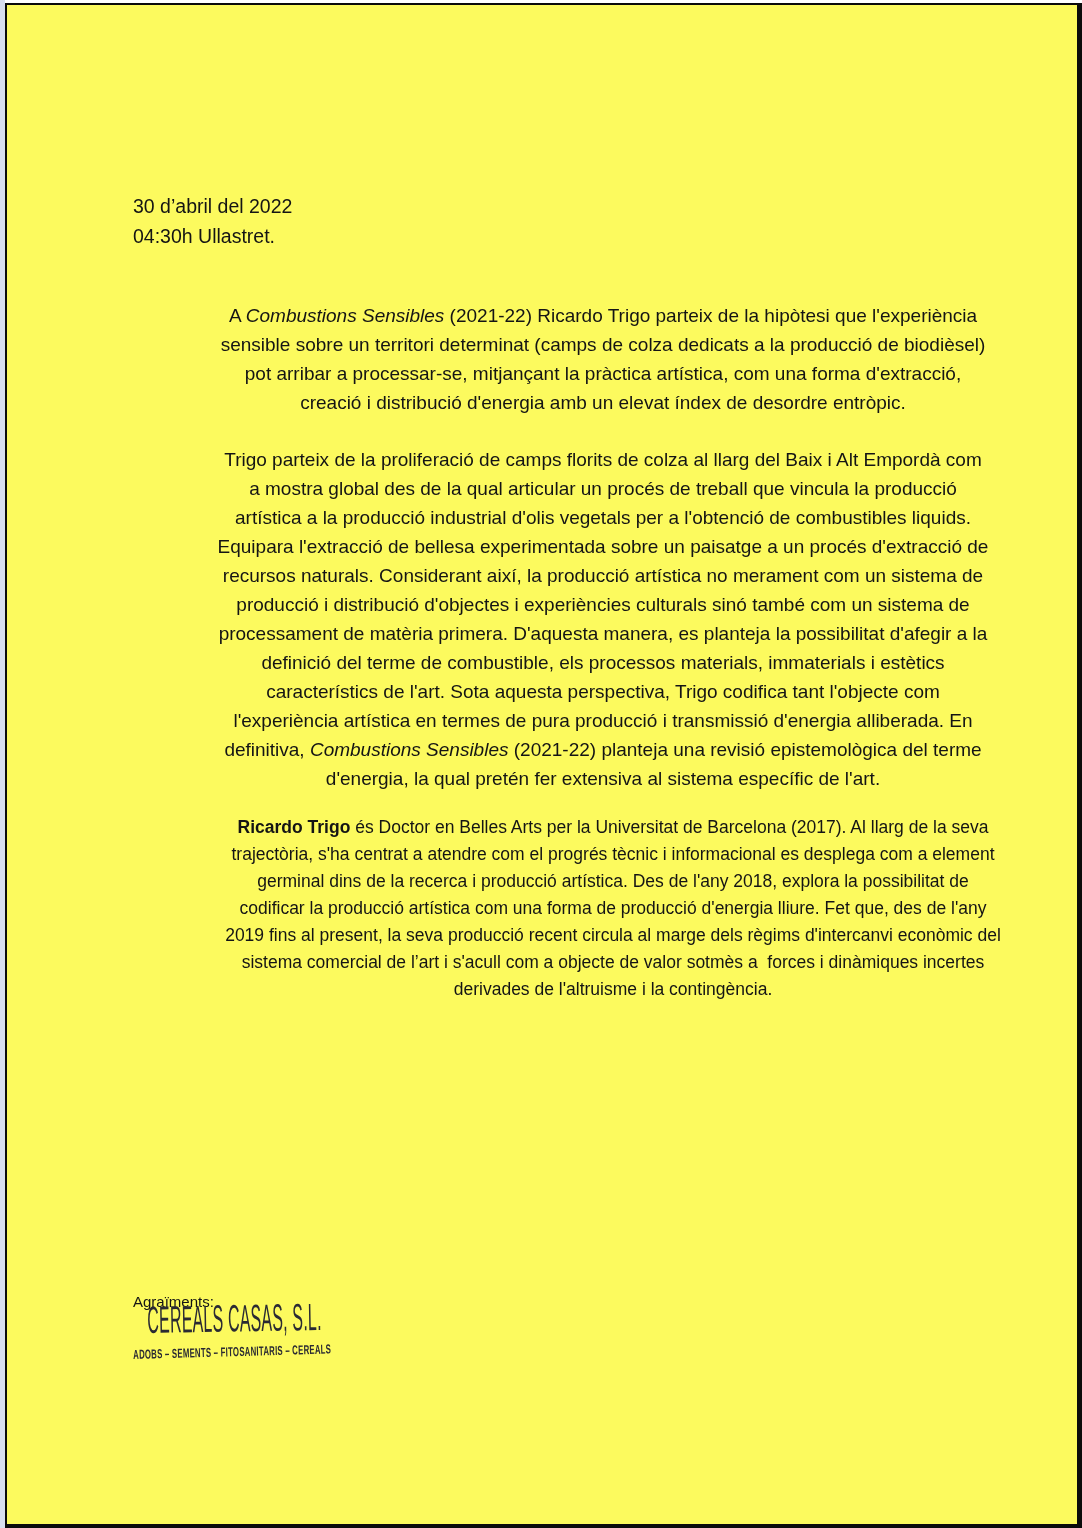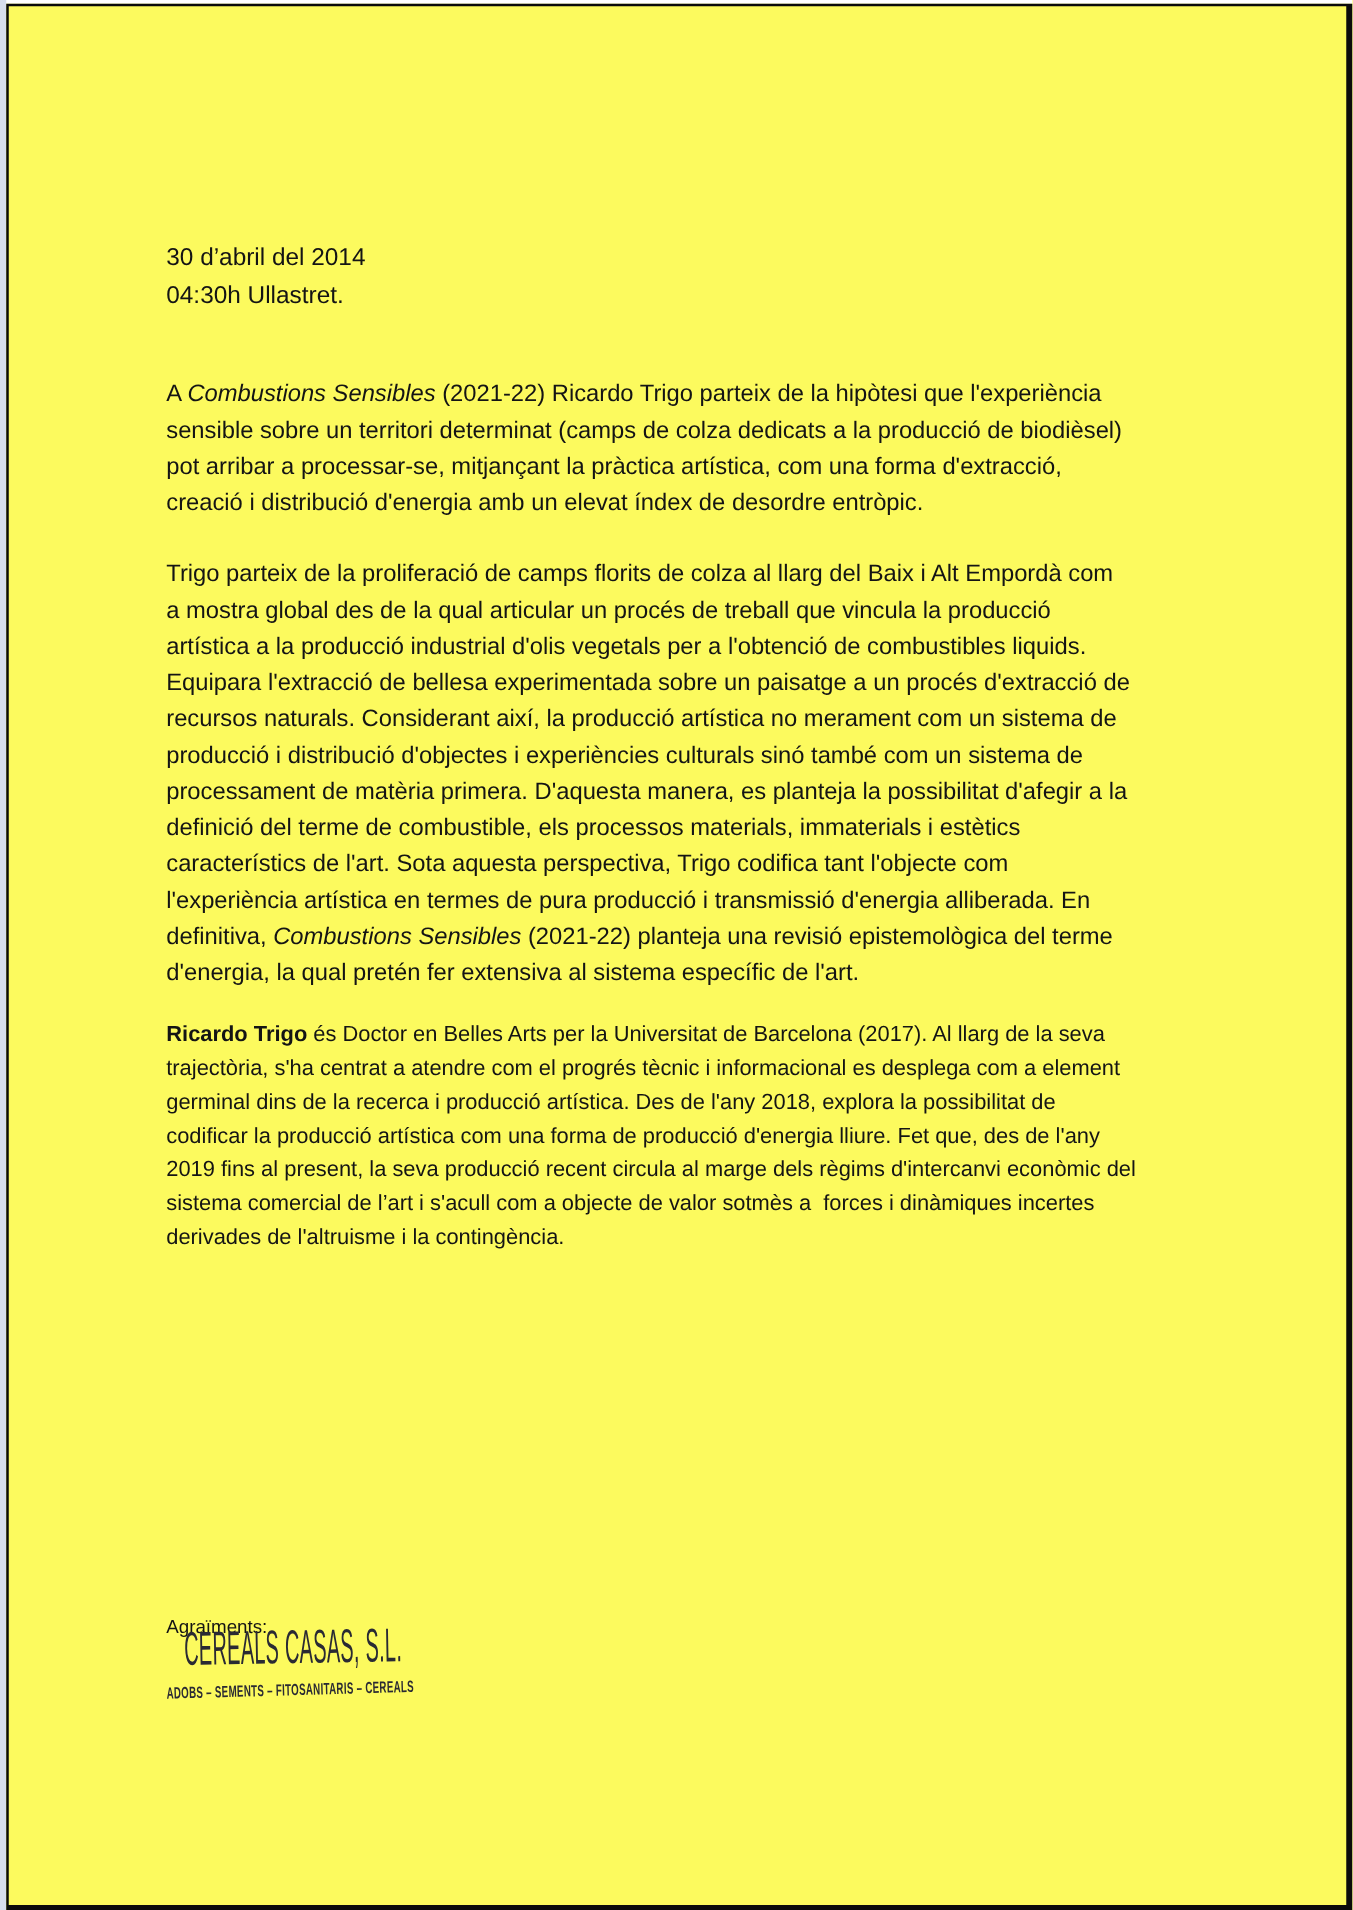--- a/index.html
+++ b/index.html
@@ -37,20 +37,21 @@
     top:130px;
     font-size:19.5px;line-height:26px;
   }
   .dateblock{
     top:186px;
     font-size:19.5px;line-height:30px;
   }
   .para{
     font-size:19px;line-height:29px;
     width:940px;
+    text-align:center;
   }
   .para1{top:296px;}
   .para2{top:440px;}
   .para3{
     top:809px;
     font-size:17.5px;line-height:27px;
     width:960px;
   }
   .footnote{
     top:1143px;
@@ -89,21 +90,21 @@
 </style>
 </head>
 <body>
 
 <div class="left-strip"></div>
 
 <div class="page">
   <div class="content">
 
 
-    <div class="block dateblock"><div>30 d’abril del 2014</div><div>04:30h Ullastret.</div></div>
+    <div class="block dateblock"><div>30 d’abril del 2022</div><div>04:30h Ullastret.</div></div>
 
     <div class="block para para1"><span>A </span><span class="it">Combustions Sensibles</span><span> (2021-22) Ricardo Trigo parteix de la hipòtesi que l'experiència
 sensible sobre un territori determinat (camps de colza dedicats a la producció de biodièsel)
 pot arribar a processar-se, mitjançant la pràctica artística, com una forma d'extracció,
 creació i distribució d'energia amb un elevat índex de desordre entròpic.</span></div>
 
     <div class="block para para2"><span>Trigo parteix de la proliferació de camps florits de colza al llarg del Baix i Alt Empordà com
 a mostra global des de la qual articular un procés de treball que vincula la producció
 artística a la producció industrial d'olis vegetals per a l'obtenció de combustibles liquids.
 Equipara l'extracció de bellesa experimentada sobre un paisatge a un procés d'extracció de

